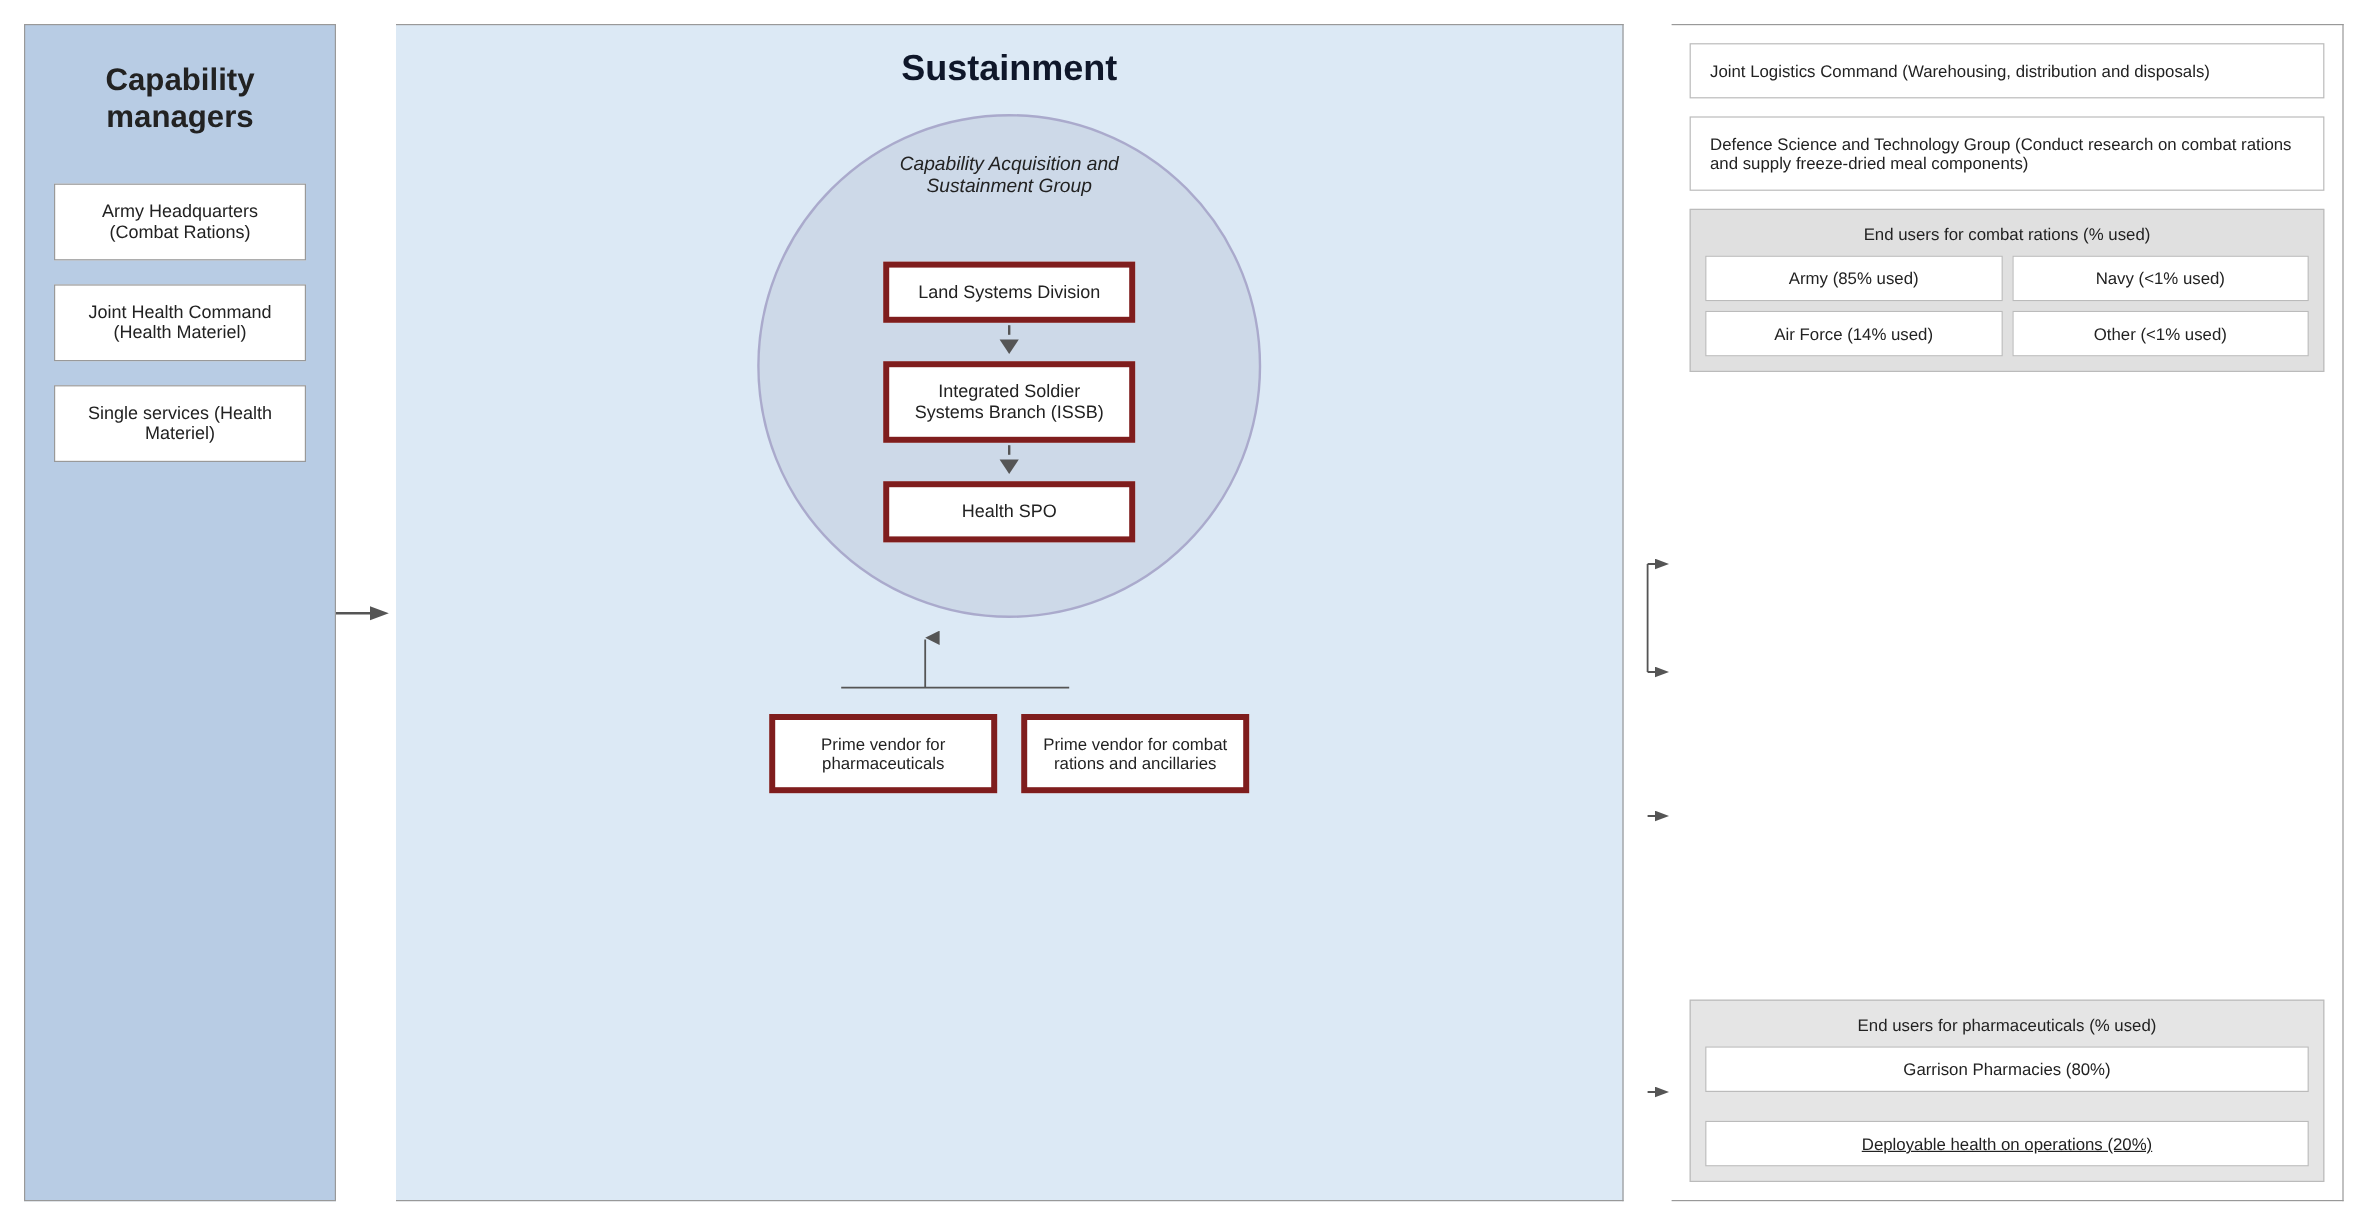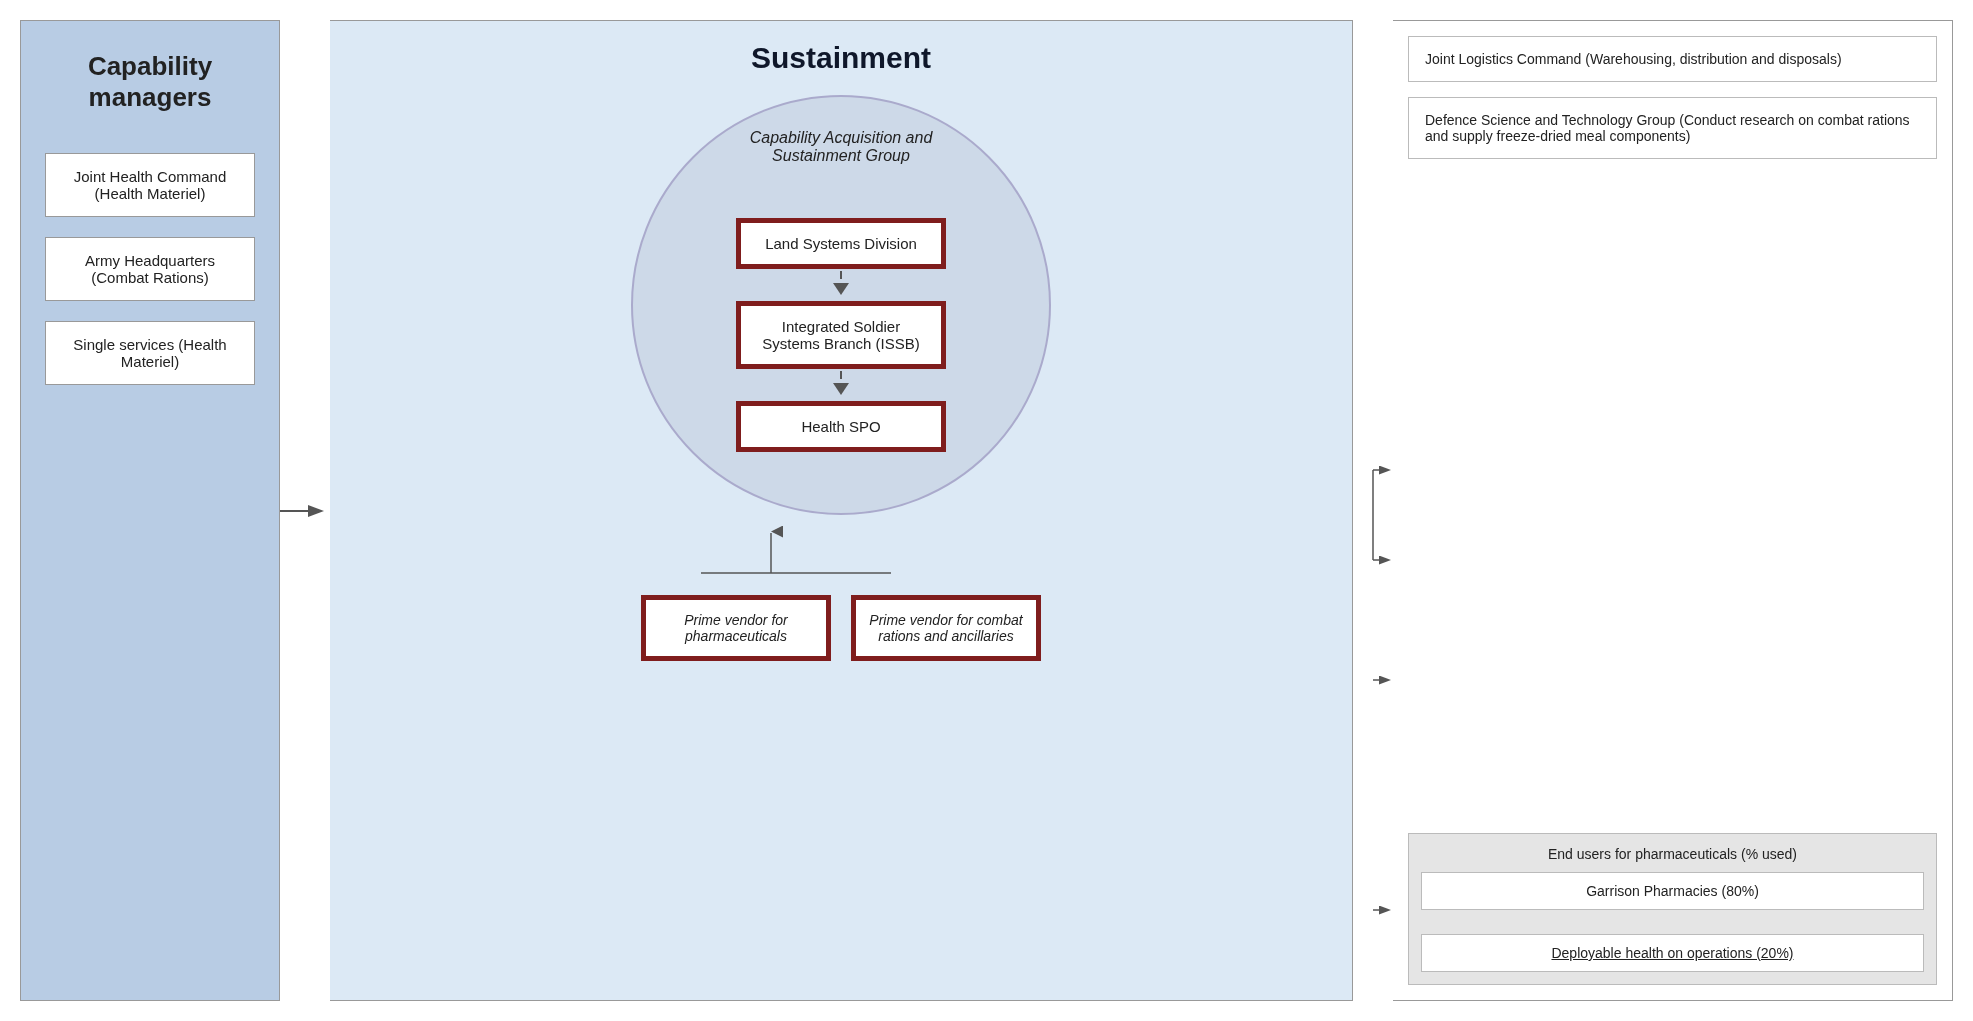--- a/index.html
+++ b/index.html
@@ -134,21 +134,20 @@
       margin: 2px 0;
     }
 
     
     .bottom-boxes {
       display: flex;
       gap: 20px;
       margin-top: 20px;
       align-items: flex-start;
       justify-content: space-between;
-      font-style: italic;
     }
 
     
     .right-panel {
       width: 560px;
       min-width: 560px;
       border: 1px solid #999;
       border-left: none;
       display: flex;
       flex-direction: column;
@@ -217,22 +216,22 @@
       margin-bottom: 24px;
     }
   </style>
 </head>
 <body>
 
 <div class="main-container">
 
   <div class="left-panel">
     <div class="left-panel-title">Capability managers</div>
+    <div class="capability-box">Army Headquarters (Combat Rations)</div>
     <div class="capability-box">Joint Health Command (Health Materiel)</div>
-    <div class="capability-box">Army Headquarters (Combat Rations)</div>
     <div class="capability-box">Single services (Health Materiel)</div>
   </div>
 
   <div style="display:flex;align-items:center;justify-content:center;width:50px;min-width:50px;position:relative;">
     <svg width="50" height="30">
       <defs>
         <marker id="arr1" markerWidth="8" markerHeight="8" refX="6" refY="3" orient="auto">
           <path d="M0,0 L0,6 L8,3 z" fill="#555"></path>
         </marker>
       </defs>
@@ -311,20 +310,29 @@
       <line x1="20" y1="470" x2="35" y2="470" stroke="#555" stroke-width="1.5" marker-end="url(#arr4)"></line>
     </svg>
   </div>
 
   <div class="right-panel">
 
     <div class="right-box-white" style="background:#fff;border:1px solid #bbb;padding:14px 16px;font-size:14px;">Joint Logistics Command (Warehousing, distribution and disposals)</div>
 
     <div class="right-box-white" style="background:#fff;border:1px solid #bbb;padding:14px 16px;font-size:14px;">Defence Science and Technology Group (Conduct research on combat rations and supply freeze-dried meal components)</div>
 
+    <div class="end-users-section">
+      <div class="end-users-title">End users for combat rations (% used)</div>
+      <div class="end-users-grid">
+        <div class="end-user-item">Army (85% used)</div>
+        <div class="end-user-item">Navy (&lt;1% used)</div>
+        <div class="end-user-item">Air Force (14% used)</div>
+        <div class="end-user-item">Other (&lt;1% used)</div>
+      </div>
+    </div>
 
     <div style="flex:1;"></div>
 
     <div class="pharma-users-section">
       <div class="pharma-users-title">End users for pharmaceuticals (% used)</div>
       <div class="pharma-user-item">Garrison Pharmacies (80%)</div>
       <div class="pharma-user-item" style="margin-bottom:0;text-decoration:underline;">Deployable health on operations (20%)</div>
     </div>
 
   </div>

